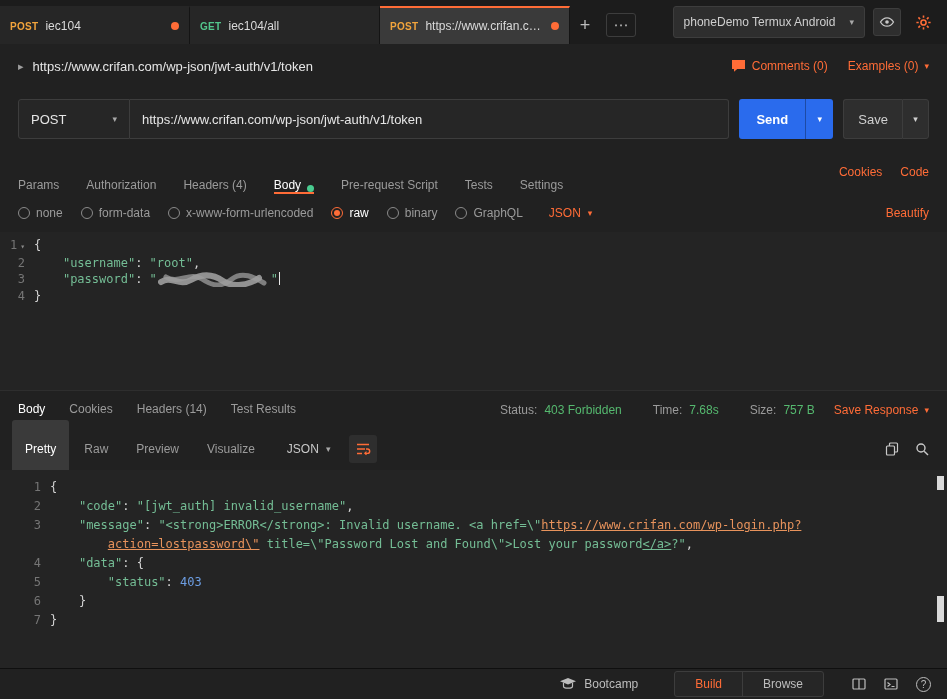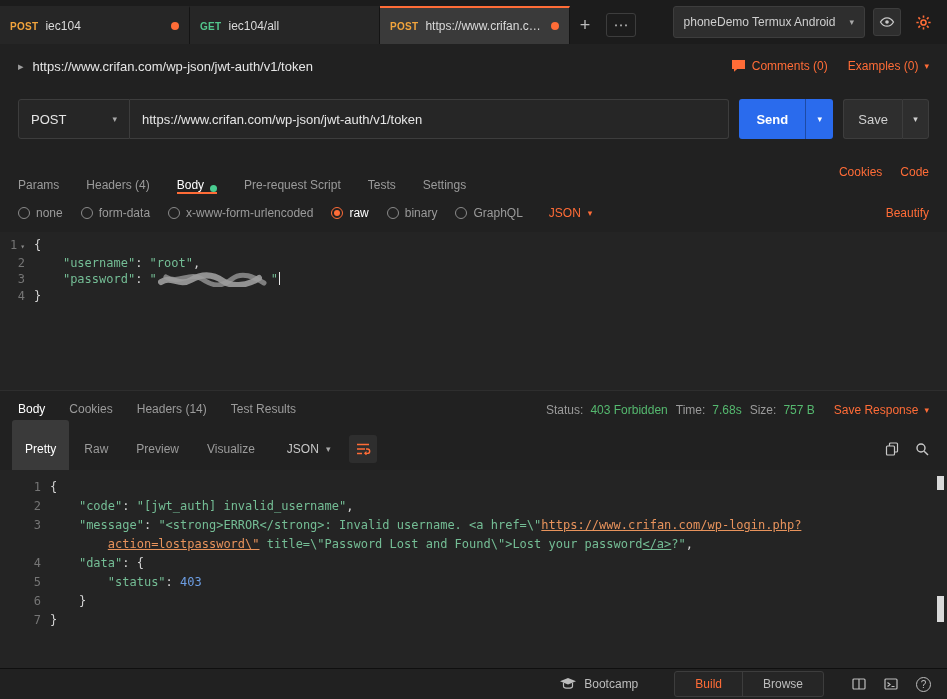--- a/index.html
+++ b/index.html
@@ -98,21 +98,21 @@
   .v-thumb1{position:absolute;right:3px;top:6px;width:7px;height:14px;background:#d9d9d9;}
   .v-thumb2{position:absolute;right:3px;top:126px;width:7px;height:26px;background:#d9d9d9;}
 
   
   .resp-header{height:38px;display:flex;align-items:stretch;padding:0 18px;gap:24px;
                border-top:1px solid #2e2e2e;flex:none;}
   .resp-tab{font-size:12px;color:#9b9b9b;display:flex;align-items:center;
             border-bottom:2px solid transparent;cursor:pointer;}
   .resp-tab.active{color:#fff;border-bottom-color:#cfcfcf;}
   .resp-meta{margin-left:auto;display:flex;align-items:center;gap:7px;font-size:12px;}
-  .meta-label{color:#9b9b9b;margin-left:1px;text-align:right;}
+  .meta-label{color:#9b9b9b;margin-left:24px;text-align:right;}
   .meta-value{color:#55b96f;}
   .save-response{color:#ff6c37;display:flex;gap:6px;align-items:center;cursor:pointer;margin-left:12px;}
   .save-response .chev{color:#ff6c37;}
 
   
   .resp-toolbar{height:42px;display:flex;align-items:center;padding:0 12px;gap:2px;flex:none;}
   .view-btn{font-size:12px;color:#9b9b9b;padding:22px 13px;border-radius:3px;cursor:pointer;}
   .view-btn.active{color:#fff;background:#3a3a3a;}
   .resp-lang{display:flex;align-items:center;gap:7px;color:#c9c9c9;font-size:12px;
              padding:7px 11px;margin-left:6px;cursor:pointer;}
@@ -216,20 +216,23 @@
       <button class="save-caret">▾</button>
     </div>
   </div>
 
   <div class="rtabs-row">
     <div class="rtabs">
         <div class="rtab">
           <span>Params</span>
         </div>
         <div class="rtab">
+          <span>Authorization</span>
+        </div>
+        <div class="rtab">
           <span>Headers (4)</span>
         </div>
         <div class="rtab active">
           <span>Body</span>
           <span class="green-dot"></span>
         </div>
         <div class="rtab">
           <span>Pre-request Script</span>
         </div>
         <div class="rtab">

